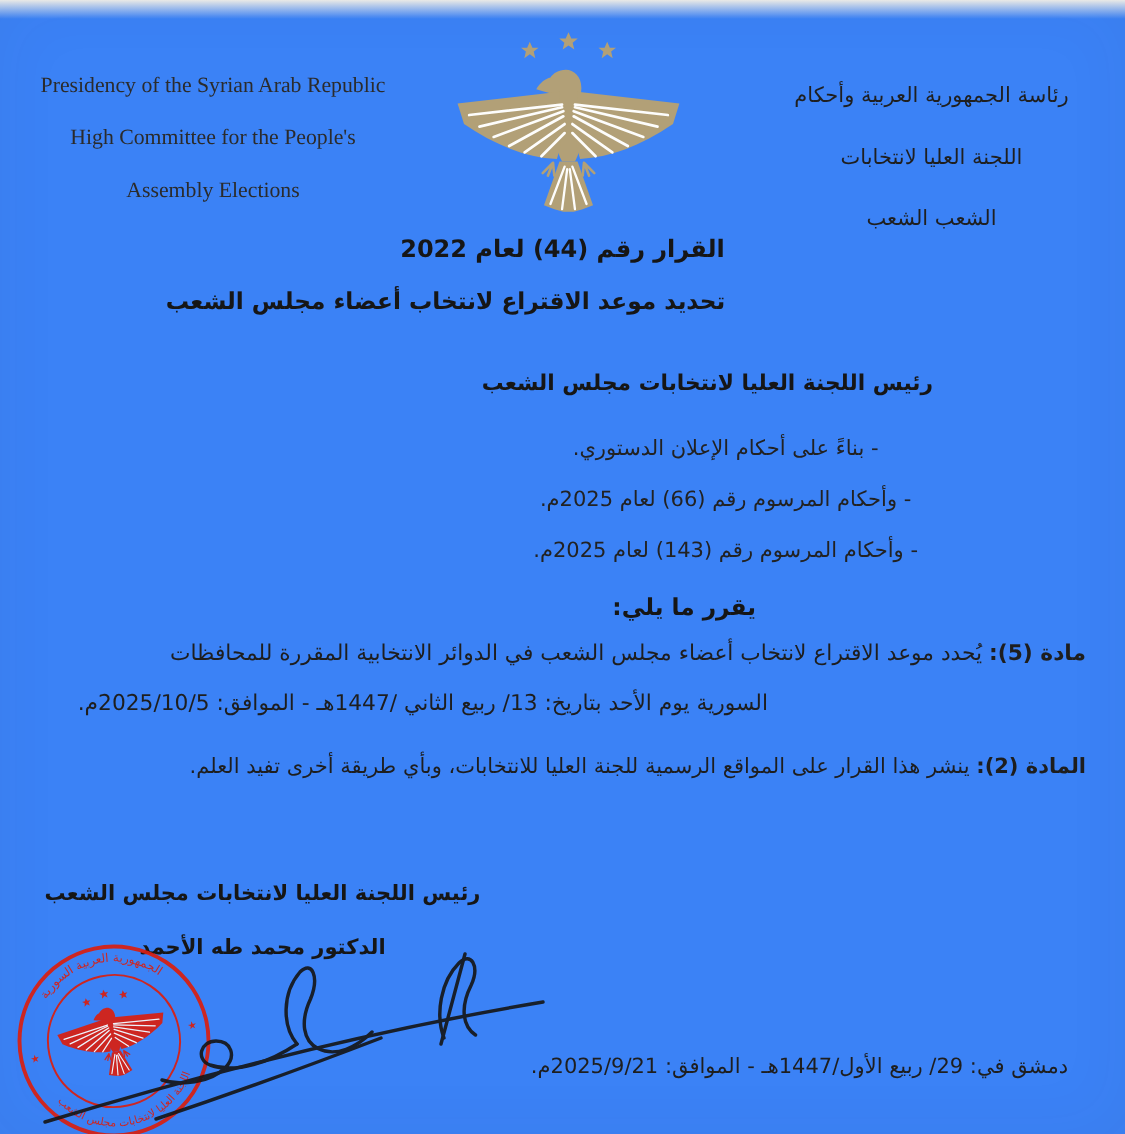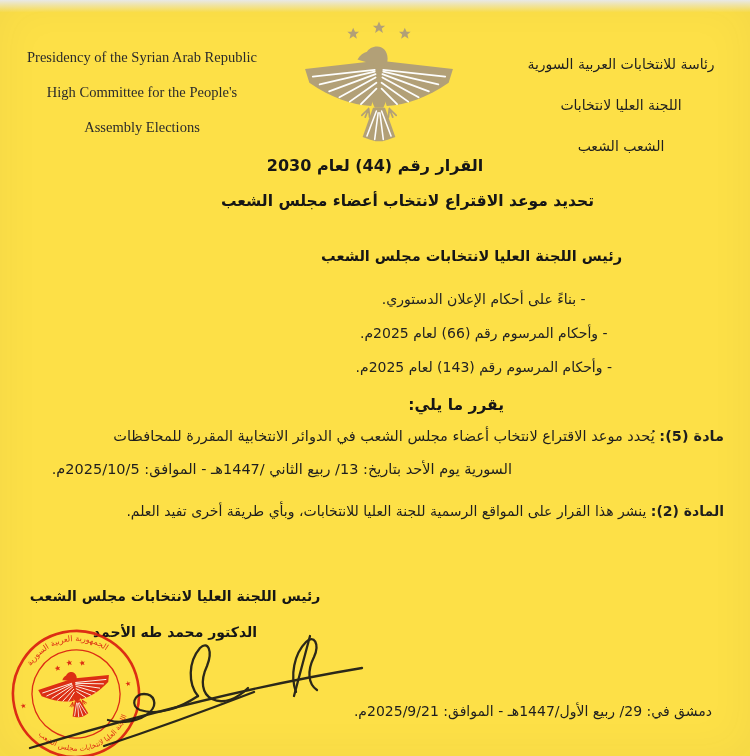--- a/index.html
+++ b/index.html
@@ -6,21 +6,21 @@
   body{
     width:750px;height:756px;
     background:#fdfdfc;
     font-family:"DejaVu Sans",sans-serif;
     color:#1d1d1d;
     position:relative;
     overflow:hidden;
   }
   .page{
     position:absolute;inset:0;
-    background:#fde047;
+    background:#3b82f6;
     box-shadow:inset 0 0 46px rgba(60,60,55,.05);
   }
   .scan-edge{
     position:absolute;top:0;left:0;right:0;height:14px;
     background:linear-gradient(180deg,#e9e9e6 0%,rgba(233,233,230,0) 90%);
   }
   
   .header-en{
     position:absolute;left:8px;top:40px;width:268px;
     text-align:center;
@@ -32,21 +32,21 @@
     position:absolute;right:18px;top:44px;width:222px;
     text-align:center;direction:rtl;
     font-size:14px;line-height:41px;color:#1f1f1f;
   }
   
   .title1{
     position:absolute;left:0;top:156px;width:750px;text-align:center;
     direction:rtl;font-size:16px;font-weight:700;color:#161616;
   }
   .title2{
-    position:absolute;left:0;top:192px;width:594px;
+    position:absolute;left:0;top:192px;width:594px;text-align:center;
     direction:rtl;font-size:15.5px;font-weight:700;color:#161616;
   }
   
   .preamble-heading{
     position:absolute;right:128px;top:248px;direction:rtl;
     font-size:14.5px;font-weight:700;color:#161616;
   }
   .preamble-items{
     position:absolute;right:138px;top:282px;direction:rtl;
     font-size:14px;line-height:34px;color:#222;text-align:center;
@@ -132,26 +132,26 @@
             <path d="M99,105 L95,136"></path>
           <path d="M101,105 L105,136"></path>
             <path d="M103,103 L114,132"></path>
         </g>
       </g>
     </defs>
     <use href="#eagle-shape" color="#b2a077"></use>
   </svg>
 
   <div class="header-ar">
-    <div>رئاسة للانتخابات العربية السورية</div>
+    <div>رئاسة الجمهورية العربية وأحكام</div>
     <div>اللجنة العليا لانتخابات</div>
     <div>الشعب الشعب</div>
   </div>
 
-  <div class="title1">القرار رقم (44) لعام 2030</div>
+  <div class="title1">القرار رقم (44) لعام 2022</div>
   <div class="title2">تحديد موعد الاقتراع لانتخاب أعضاء مجلس الشعب</div>
 
   <div class="preamble-heading">رئيس اللجنة العليا لانتخابات مجلس الشعب</div>
   <div class="preamble-items">
     <div>- بناءً على أحكام الإعلان الدستوري.</div>
     <div>- وأحكام المرسوم رقم (66) لعام 2025م.</div>
     <div>- وأحكام المرسوم رقم (143) لعام 2025م.</div>
   </div>
 
   <div class="decide-heading">يقرر ما يلي:</div>

